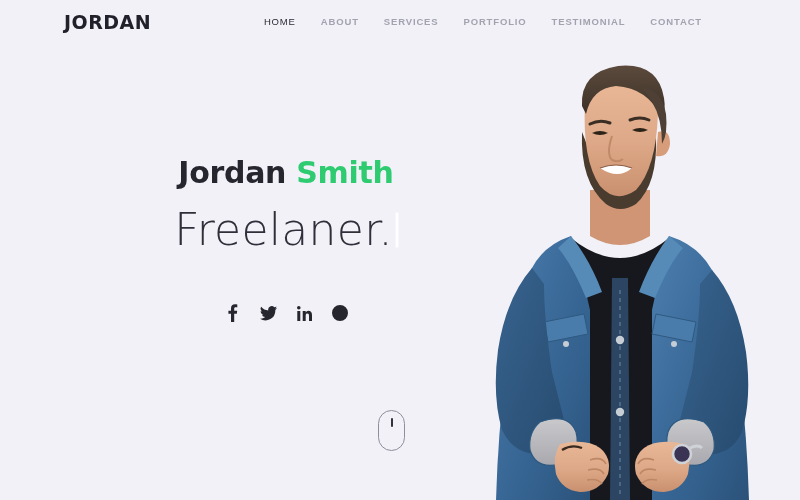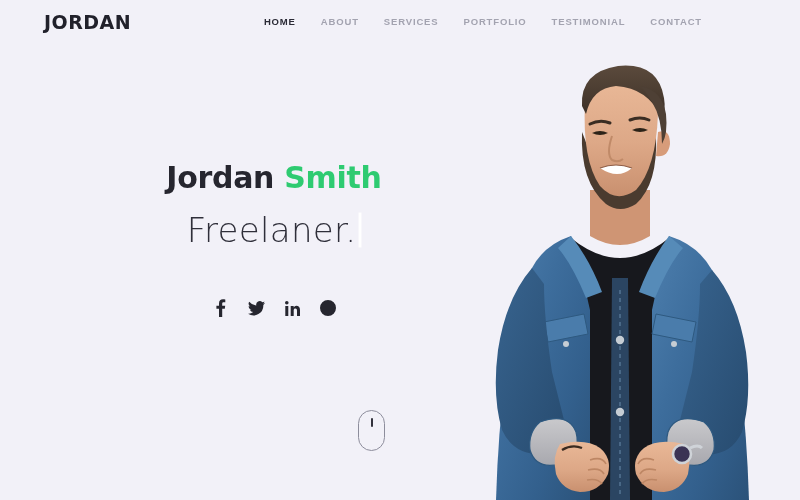--- a/index.html
+++ b/index.html
@@ -9,20 +9,21 @@
     overflow:hidden;
     font-family:"Liberation Sans", sans-serif;
   }
   body { background:#f2f1f8; position:relative; }
 
   
   .hero {
     position:absolute; inset:0;
     background:#f2f1f8;
     overflow:hidden;
+    margin-left:20px;
   }
 
   
   .navbar {
     position:absolute; top:0; left:0; right:0;
     height:44px;
     display:flex; align-items:center;
     padding:0 40px 0 44px;
     z-index:30;
   }
@@ -46,36 +47,36 @@
   .nav-item {
     font-size:9.5px;
     letter-spacing:0.85px;
     color:#a3a3b0;
     font-weight:700;
     text-transform:uppercase;
     cursor:pointer;
     white-space:nowrap;
     line-height:1;
   }
-  .nav-item.active { color:#2b2b36; font-weight:700;padding-left:28px; }
+  .nav-item.active { color:#2b2b36; font-weight:400;padding-left:28px; }
 
   
   .photo-wrap {
     position:absolute;
     right:0; bottom:0;
     width:360px; height:460px;
     z-index:10;
     pointer-events:none;
   }
   .photo-wrap svg { display:block; width:100%; height:100%; }
 
   
   .hero-content {
     position:absolute;
-    left:14px; top:0;
+    left:6px; top:0;
     width:520px; height:500px;
     display:flex; flex-direction:column;
     align-items:center; justify-content:center;
     z-index:20;
     padding-bottom:22px;
   }
   .hero-name {
     font-family:"DejaVu Sans", sans-serif;
     font-size:30px;
     font-weight:700;
@@ -85,21 +86,21 @@
     white-space:nowrap;
   }
   .hero-name .accent { color:#2ecb71; }
   .hero-role-line {
     margin-top:19px;
     display:flex; align-items:center;
     line-height:1;
   }
   .hero-role {
     font-family:"DejaVu Sans", sans-serif;
-    font-size:34px;
+    font-size:44px;
     font-weight:300;
     color:#2f2f3a;
     letter-spacing:0.3px;
     white-space:nowrap;
   }
   .type-caret {
     display:inline-block;
     width:2px; height:34px;
     background:#ffffff;
     margin-left:3px;

